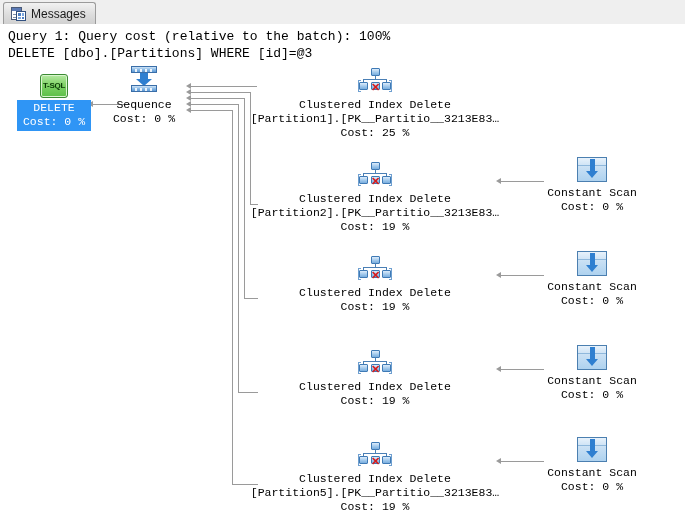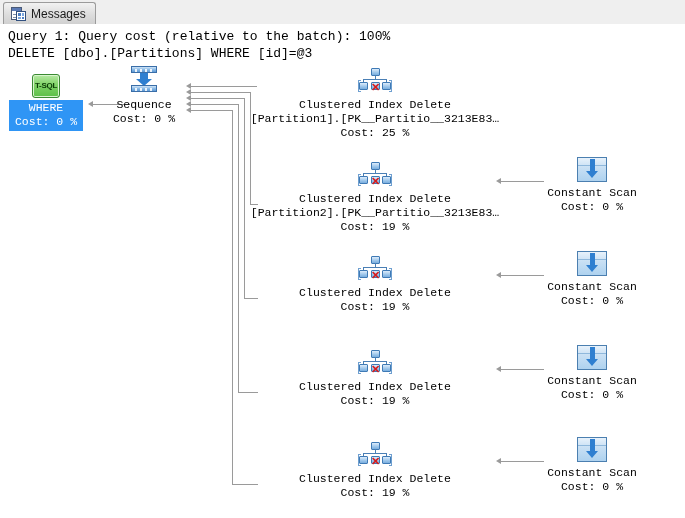--- a/index.html
+++ b/index.html
@@ -375,26 +375,26 @@
 
   <div class="conn h" style="left:500px; top:249px; width:44px;"></div>
   <div class="arrowhead-left" style="left:496px; top:246px;"></div>
 
   <div class="conn h" style="left:500px; top:343px; width:44px;"></div>
   <div class="arrowhead-left" style="left:496px; top:340px;"></div>
 
   <div class="conn h" style="left:500px; top:435px; width:44px;"></div>
   <div class="arrowhead-left" style="left:496px; top:432px;"></div>
 
-  <div class="node" style="left:4px; top:42px; width:84px;">
+  <div class="node" style="left:12px; top:42px; width:84px;">
     <div class="node-icon-wrap">
       <span class="ico-tsql">T-SQL</span>
     </div>
     <span class="sel-box">
-      <span class="nlabel">WHERE</span>
+      <span class="nlabel">DELETE</span>
       <span class="nlabel">Cost: 0 %</span>
     </span>
   </div>
 
   <div class="node" style="left:96px; top:40px; width:96px;font-family:Liberation Mono, monospace;">
     <div class="node-icon-wrap">
       <span class="ico-sequence">
         <span class="plate top">
             <i class="seg" style="left:3px"></i>
             <i class="seg" style="left:8px"></i>
@@ -507,20 +507,21 @@
           <span class="tick-r"></span>
         <span class="nd l"></span>
           <span class="nd m"></span>
           <span class="nd r"></span>
         <span class="brk-l"></span>
           <span class="brk-r"></span>
         <span class="xmark">✕</span>
       </span>
     </div>
     <span class="nlabel">Clustered Index Delete</span>
+    <span class="nlabel">[Partition5].[PK__Partitio__3213E83…</span>
     <span class="nlabel">Cost: 19 %</span>
   </div>
 
   <div class="node" style="left:528px; top:128px; width:128px;">
     <div class="node-icon-wrap">
       <span class="ico-cscan">
         <span class="tbl">
             <i class="hl"></i>
           </span>
         <span class="arrow"></span>

